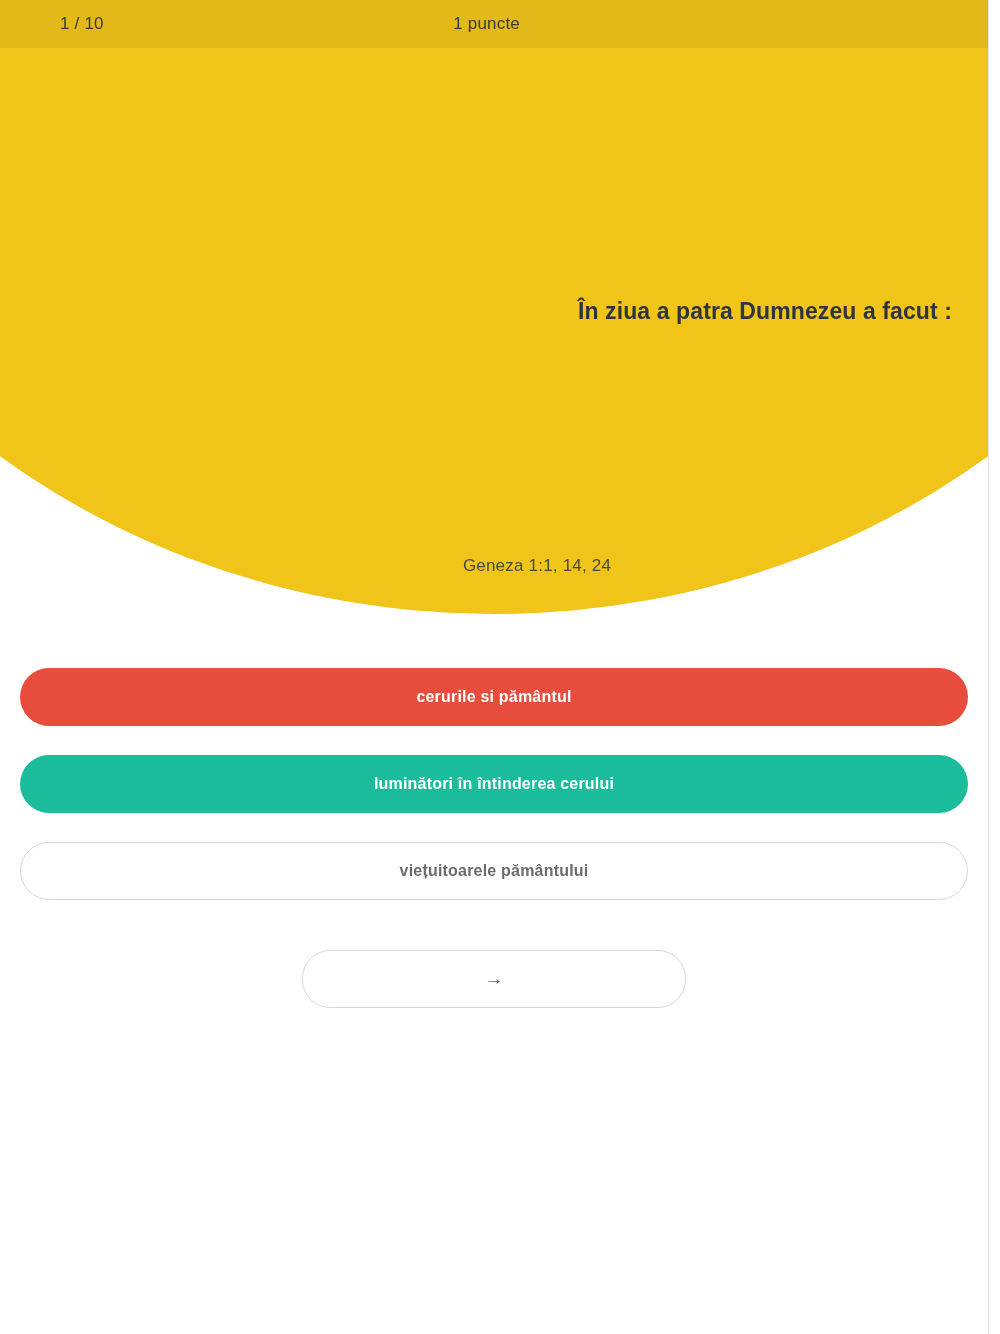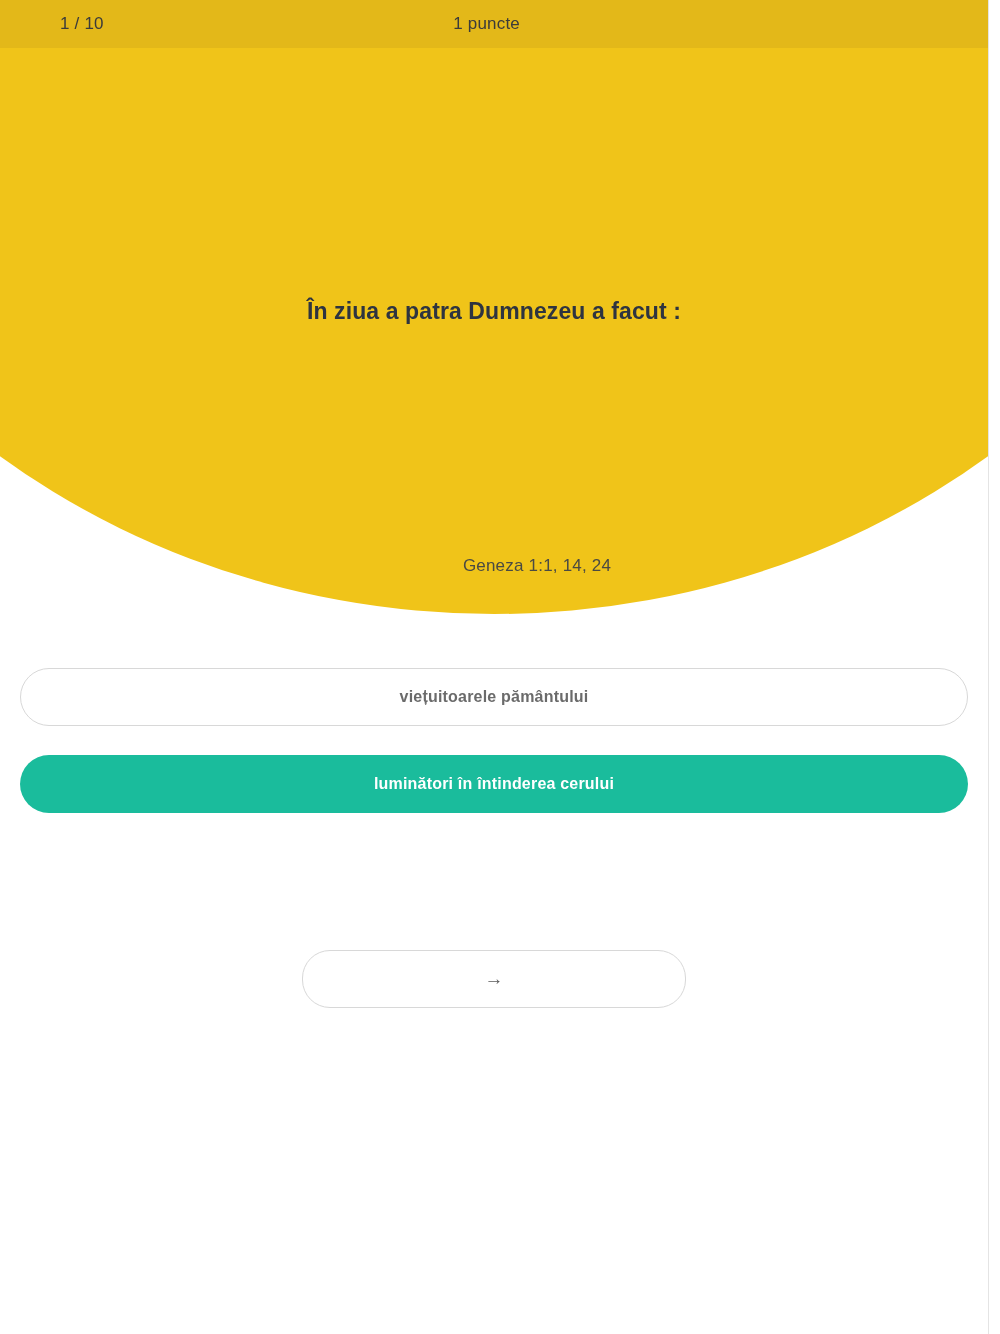--- a/index.html
+++ b/index.html
@@ -65,26 +65,26 @@
   .topbar-left   { flex: 0 0 auto; width: 230px; text-align: left; }
   .topbar-center { flex: 1 1 auto; text-align: center; }
   .topbar-right  { flex: 0 0 auto; width: 230px; text-align: right; }
 
   
   .question {
     position: absolute;
     left: 0;
     top: 295px;
     width: 988px;
-    text-align: center;
+    text-align: right;
     font-size: 23px;
     font-weight: 600;
     color: #2E3440;
     letter-spacing: 0.1px;
-    padding: 0 48px;
+    padding: 0 36px;
     box-sizing: border-box;
     line-height: 1.4;
   }
   .reference {
     position: absolute;
     left: 0;
     top: 556px;
     width: 988px;
     text-align: center;
     font-size: 17px;
@@ -178,22 +178,23 @@
       <div class="topbar-cell topbar-left">1 / 10</div>
       <div class="topbar-cell topbar-right">1 puncte</div>
     </div>
 
     <div class="question">În ziua a patra Dumnezeu a facut :</div>
 
     <div class="reference">Geneza 1:1, 14, 24</div>
   </div>
 
   <div class="answers">
+    <div class="answer wrong">cerurile si pământul</div>
+    <div class="answer correct">luminători în întinderea cerului</div>
     <div class="answer neutral">viețuitoarele pământului</div>
-    <div class="answer correct">luminători în întinderea cerului</div>
   </div>
 
   <div class="next-wrap">
     <div class="next-button">
       <span>→</span>
     </div>
   </div>
 
 </div>
 

